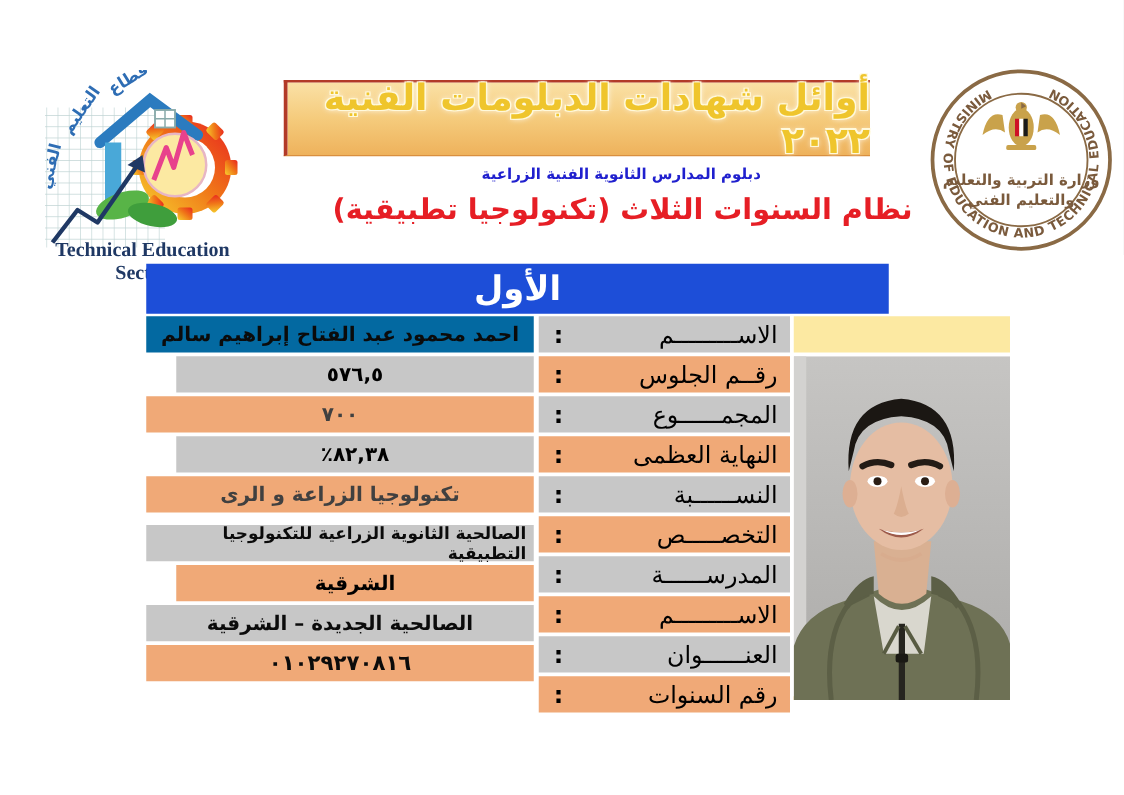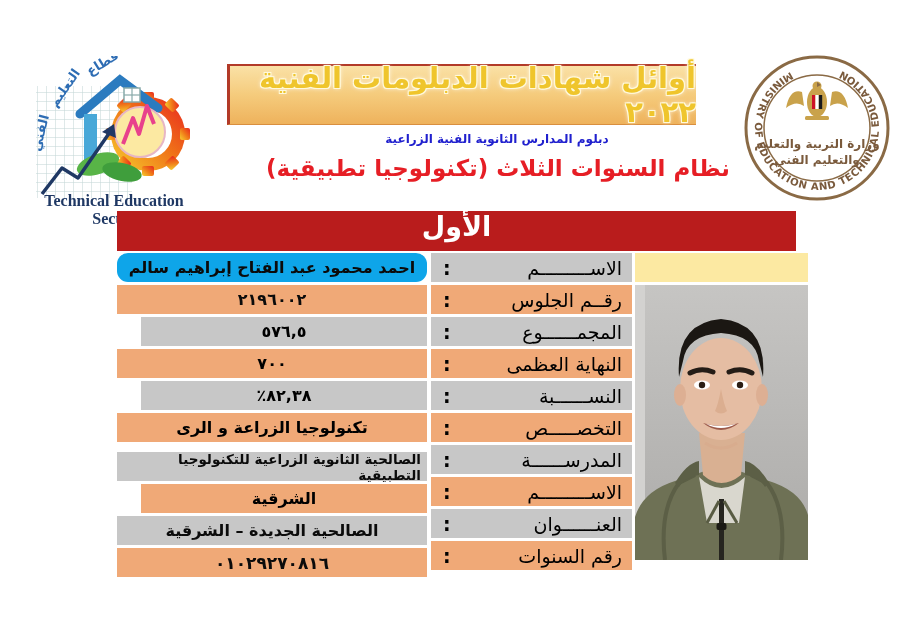--- a/index.html
+++ b/index.html
@@ -19,43 +19,43 @@
       text-shadow:-1px -1px 0 #FFF9DC, 1px -1px 0 #FFF9DC, -1px 1px 0 #FFF9DC, 1px 1px 0 #FFF9DC, 0 0 5px #ffffff; }
 
   .subtitle-blue { position:absolute; left:247px; top:132px; width:500px; text-align:center; direction:rtl;
       font-size:12px; font-weight:bold; color:#2020CE; }
   .subtitle-red  { position:absolute; left:248px; top:155px; width:500px; text-align:center; direction:rtl;
       font-size:23px; font-weight:bold; color:#E61E25; }
 
   .seal { position:absolute; left:742px; top:52px; width:150px; height:152px; }
 
   
-  .rank-bar { position:absolute; left:117px; top:211px; width:679px; height:40px; background:#b91c1c;
-      display:flex; align-items:flex-start; justify-content:center; }
+  .rank-bar { position:absolute; left:117px; top:211px; width:594px; height:40px; background:#1d4ed8;
+      display:flex; align-items:center; justify-content:center; }
   .rank-bar span { color:#ffffff; font-weight:bold; font-size:27px; }
 
   
   .table-area { position:absolute; left:117px; top:253px; width:691px; height:330px; }
   .value-column { position:absolute; left:0; top:0; width:310px; }
   .label-column { position:absolute; left:314px; top:0; width:201px; }
   .photo-column { position:absolute; left:518px; top:0; width:173px; }
 
   .cell { height:29px; margin-bottom:3px; display:flex; align-items:center; direction:rtl; }
   .cell.value { justify-content:center; font-weight:bold; font-size:16px; padding:0 6px; }
   .cell.value.small { font-size:13.5px;margin-top:10px; }
   .cell.value.spaced { letter-spacing:3px; font-size:17px; }
   .cell.label { justify-content:space-between; padding:0 10px 0 12px; font-size:19px; color:#000; }
   .cell.label .colon { font-weight:bold; }
 
-  .bg-yellow { background:#0ea5e9;border-radius:11px; }
+  .bg-yellow { background:#0369a1; }
   .bg-orange { background:#F0A977; }
   .bg-gray   { background:#C7C7C7; }
   .c-black { color:#0b0b0b; }
   .c-red   { color:#000000;margin-left:24px; }
-  .c-blue  { color:#000000; }
+  .c-blue  { color:#404040; }
 
   .photo-strip { height:29px; margin-bottom:3px; background:#FCE9A2; }
   .photo-frame { width:173px; height:275px; border-bottom:3px solid #E8B84B; }
 </style>
 </head>
 <body>
 
 <div class="page">
 
   <div class="left-logo">
@@ -151,21 +151,20 @@
     </svg>
   </div>
 
   <div class="rank-bar">
     <span>الأول</span>
   </div>
 
   <div class="table-area">
     <div class="value-column">
         <div class="cell value bg-yellow c-black">احمد محمود عبد الفتاح إبراهيم سالم</div>
-        <div class="cell value bg-orange c-black">٢١٩٦٠٠٢</div>
         <div class="cell value bg-gray c-red">٥٧٦,٥</div>
         <div class="cell value bg-orange c-blue">٧٠٠</div>
         <div class="cell value bg-gray c-red">٨٢,٣٨٪</div>
         <div class="cell value bg-orange c-blue">تكنولوجيا الزراعة و الرى</div>
         <div class="cell value bg-gray c-black small">الصالحية الثانوية الزراعية للتكنولوجيا التطبيقية</div>
         <div class="cell value bg-orange c-red">الشرقية</div>
         <div class="cell value bg-gray c-black">الصالحية الجديدة – الشرقية</div>
         <div class="cell value bg-orange c-black spaced">٠١٠٢٩٢٧٠٨١٦</div>
       </div>
     <div class="label-column">

